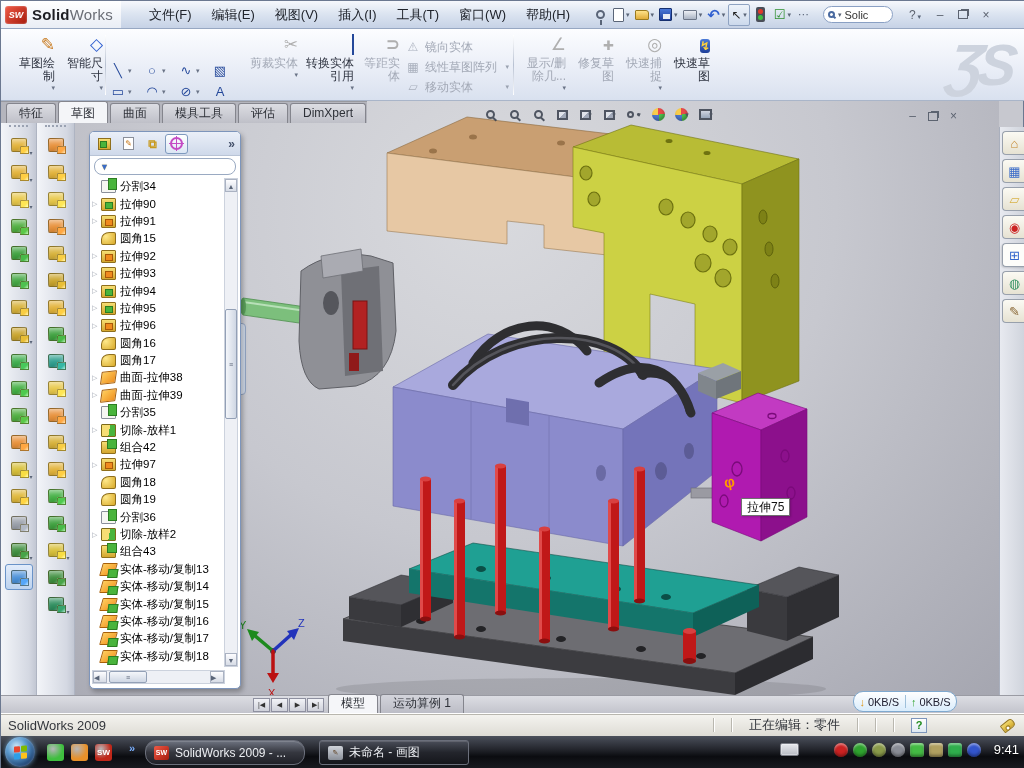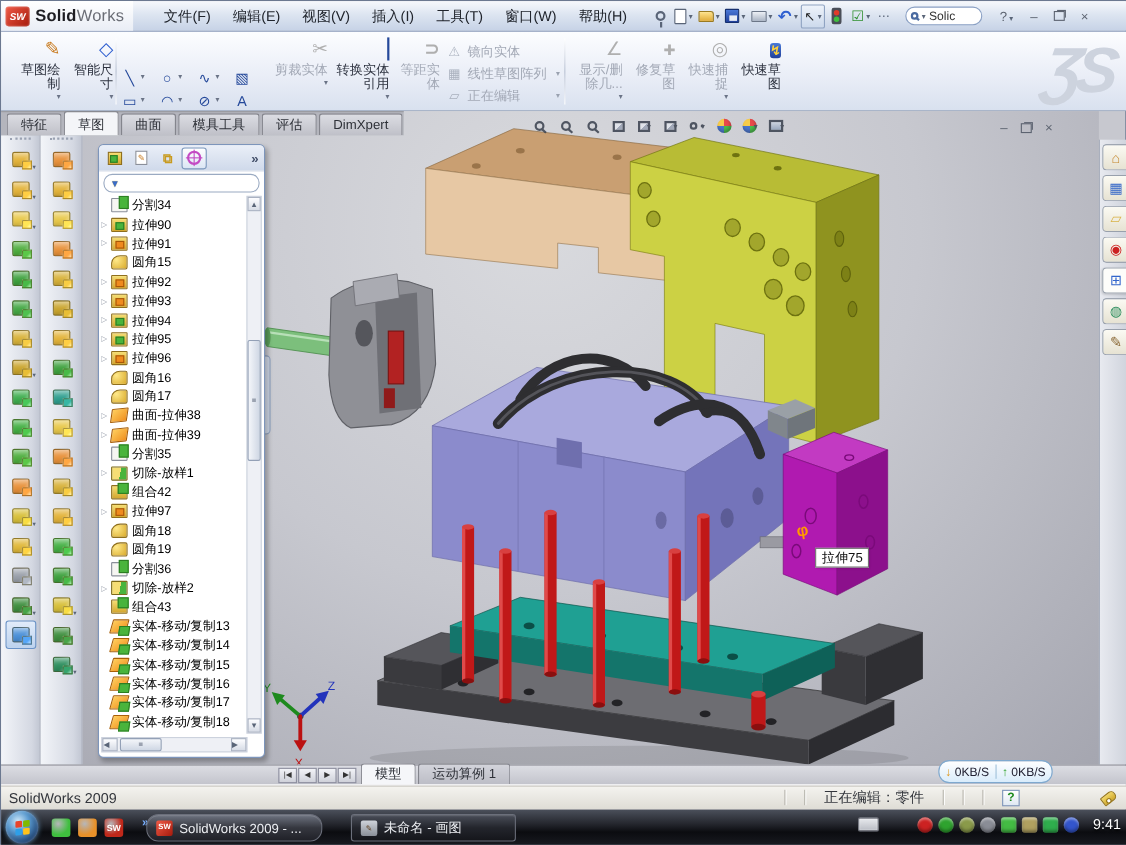--- a/index.html
+++ b/index.html
@@ -321,21 +321,21 @@
         <span class="sic">⚠</span>
         <span>镜向实体</span>
       </div>
       <div class="srow">
         <span class="sic">▦</span>
         <span>线性草图阵列</span>
         <span class="scar">▾</span>
       </div>
       <div class="srow">
         <span class="sic">▱</span>
-        <span>正在编辑</span>
+        <span>移动实体</span>
         <span class="scar">▾</span>
       </div>
     </div>
     <div class="vsep" style="left:512px"></div>
     <div class="rbtn dis" style="left:517px;width:48px">
       <span class="ricon dispico"></span>
       <div>显示/删除几...</div>
       <span class="rcaret"></span>
     </div>
     <div class="rbtn dis" style="left:569px;width:44px">
@@ -976,21 +976,21 @@
           <span class="trico" style="background: rgb(68, 187, 68);"></span>
           <span class="trico" style="background: rgb(176, 160, 96);"></span>
           <span class="trico" style="background: rgb(47, 174, 77);"></span>
           <span class="trico round" style="background: rgb(51, 85, 204);"></span>
         </span>
       <span id="clock">9:41</span>
     </div>
   <span class="ql" style="left: 46px; background: radial-gradient(circle at 35% 30%, rgba(255, 255, 255, 0.667), rgb(63, 191, 63) 60%);"></span>
       <span class="ql" style="left: 70px; background: radial-gradient(circle at 35% 30%, rgba(255, 255, 255, 0.667), rgb(232, 145, 42) 60%);"></span>
       <span class="ql" style="left: 94px; background: radial-gradient(circle at 35% 30%, rgba(255, 255, 255, 0.667), rgb(192, 40, 26) 60%);">SW</span>
-      <div class="tbtn active" style="left: 132px; width: 160px; border-radius: 11px;">
+      <div class="tbtn active" style="left: 144px; width: 160px; border-radius: 11px;">
         <span class="mini" style="background: linear-gradient(135deg, rgb(240, 90, 70), rgb(165, 26, 12));">SW</span>
         <span class="lbl">SolidWorks 2009 - ...</span>
       </div>
       <div class="tbtn" style="left: 318px; width: 150px;">
         <span class="mini" style="background: linear-gradient(rgb(207, 211, 218), rgb(138, 143, 152)); color: rgb(90, 58, 26);">✎</span>
         <span class="lbl">未命名 - 画图</span>
       </div>
     </div>
 
 </div>

